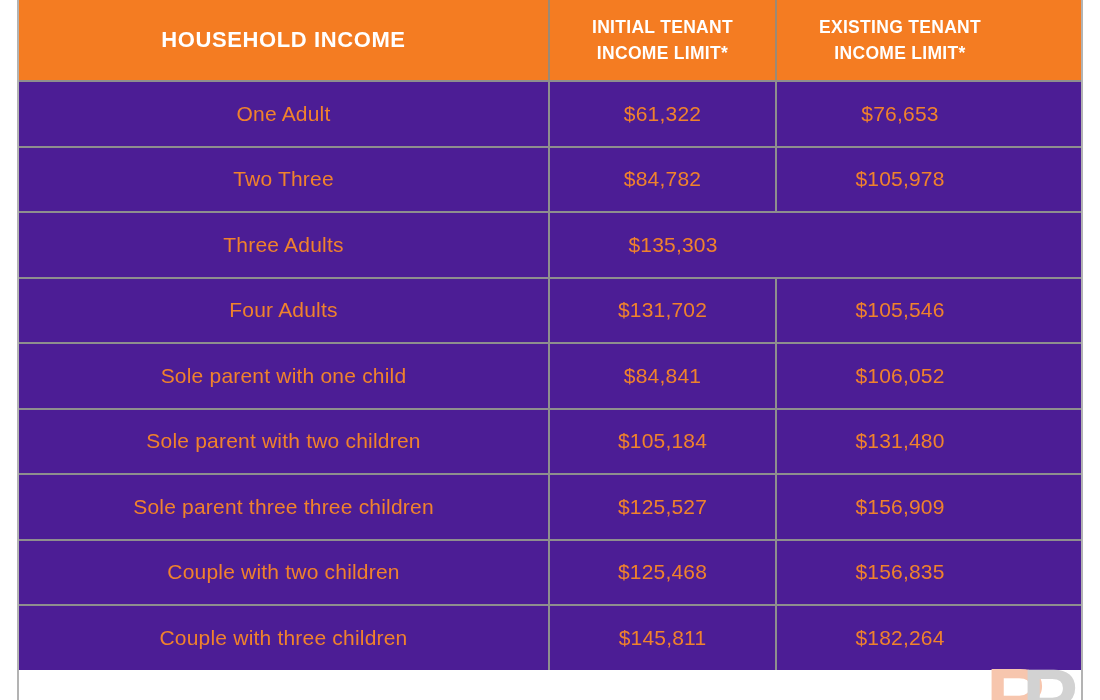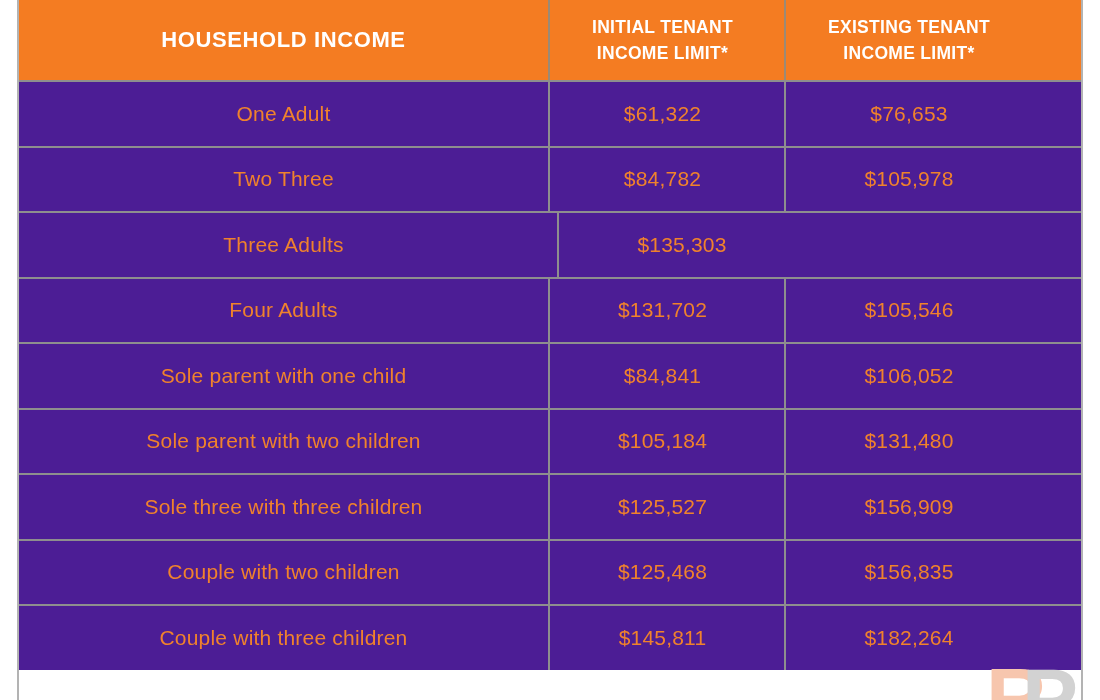--- a/index.html
+++ b/index.html
@@ -23,21 +23,21 @@
   }
   .cell {
     display: flex;
     align-items: center;
     justify-content: center;
     box-sizing: border-box;
     text-align: center;
   }
   .c1 { width: 529px; }
   .c2 { width: 227px; border-left: 2px solid #8e8e8e; }
-  .c3 { width: 248px; border-left: 2px solid #8e8e8e; margin-left: 9px; }
+  .c3 { width: 248px; border-left: 2px solid #8e8e8e; }
   .thead {
     display: flex;
     height: 80px;
     background: #F47C22;
   }
   .thead .cell { color: #ffffff; font-weight: bold; }
   .thead .c1 { font-size: 22px; letter-spacing: 0.6px; }
   .thead .c2, .thead .c3 {
     flex-direction: column;
     font-size: 17.5px;
@@ -113,21 +113,21 @@
           <div class="cell c1">Sole parent with one child</div>
           <div class="cell c2">$84,841</div>
           <div class="cell c3">$106,052</div>
         </div>
         <div class="trow">
           <div class="cell c1">Sole parent with two children</div>
           <div class="cell c2">$105,184</div>
           <div class="cell c3">$131,480</div>
         </div>
         <div class="trow">
-          <div class="cell c1">Sole three with three children</div>
+          <div class="cell c1">Sole parent three three children</div>
           <div class="cell c2">$125,527</div>
           <div class="cell c3">$156,909</div>
         </div>
         <div class="trow">
           <div class="cell c1">Couple with two children</div>
           <div class="cell c2">$125,468</div>
           <div class="cell c3">$156,835</div>
         </div>
         <div class="trow">
           <div class="cell c1">Couple with three children</div>

